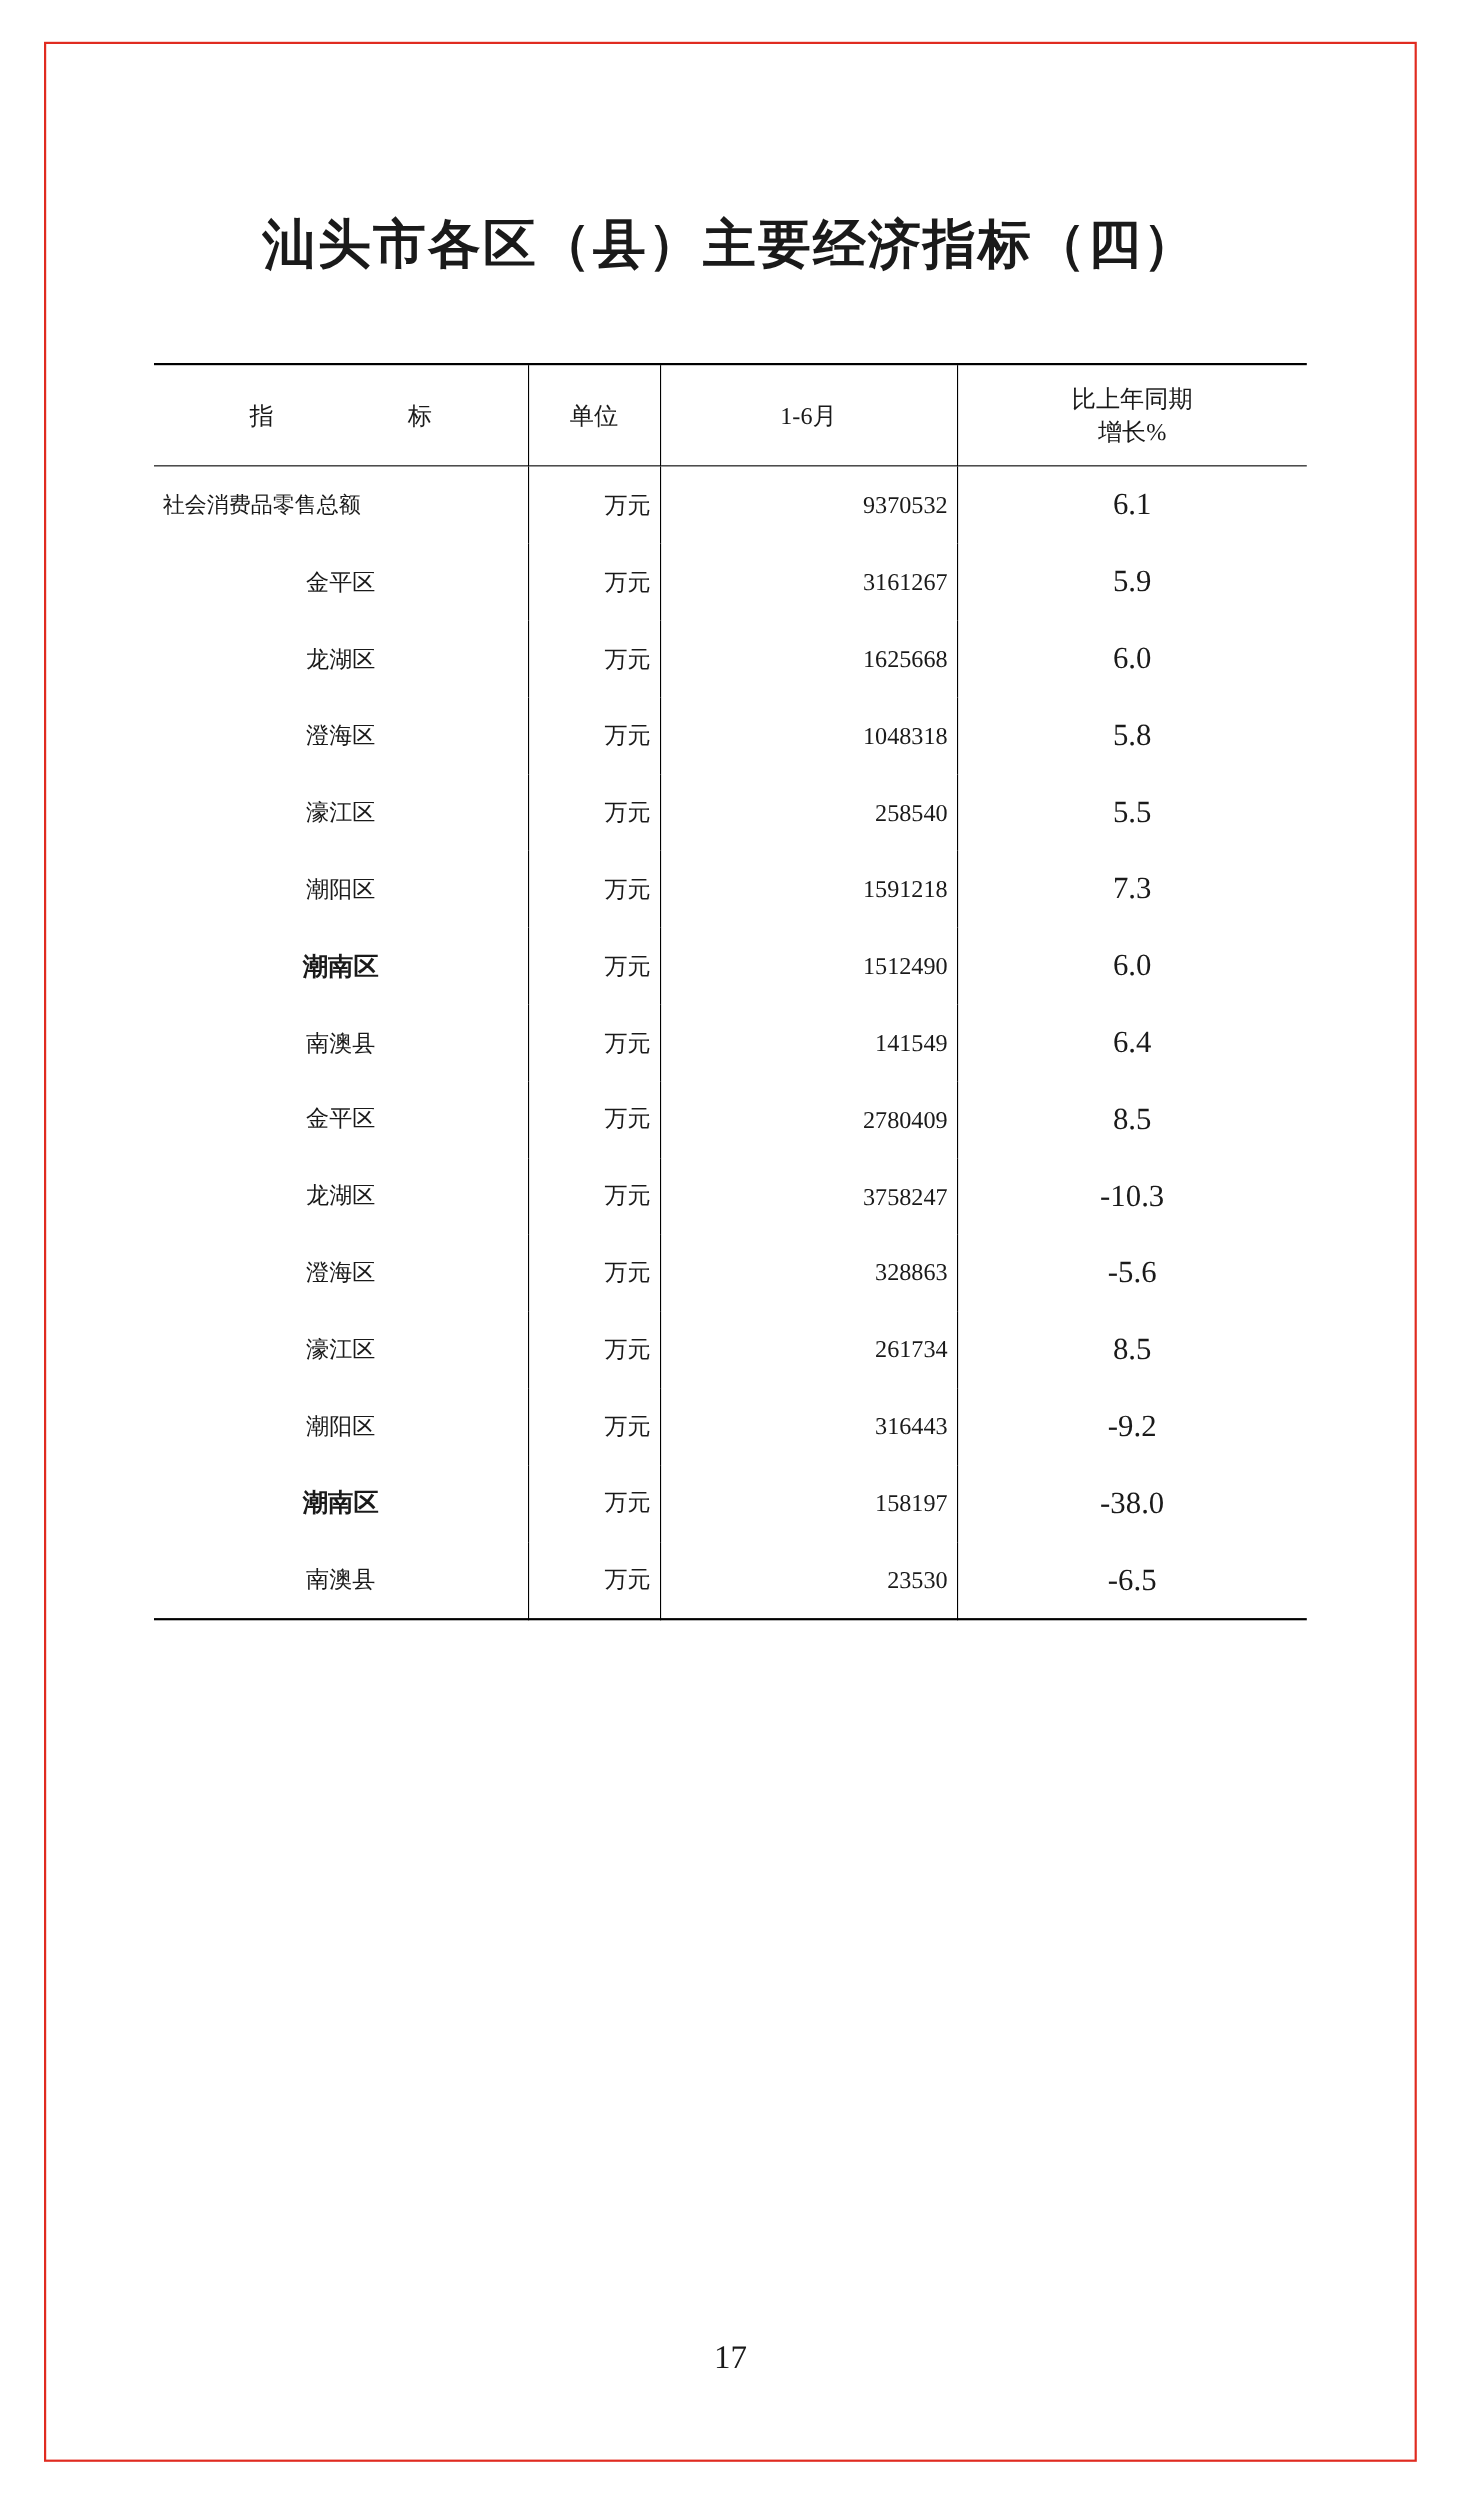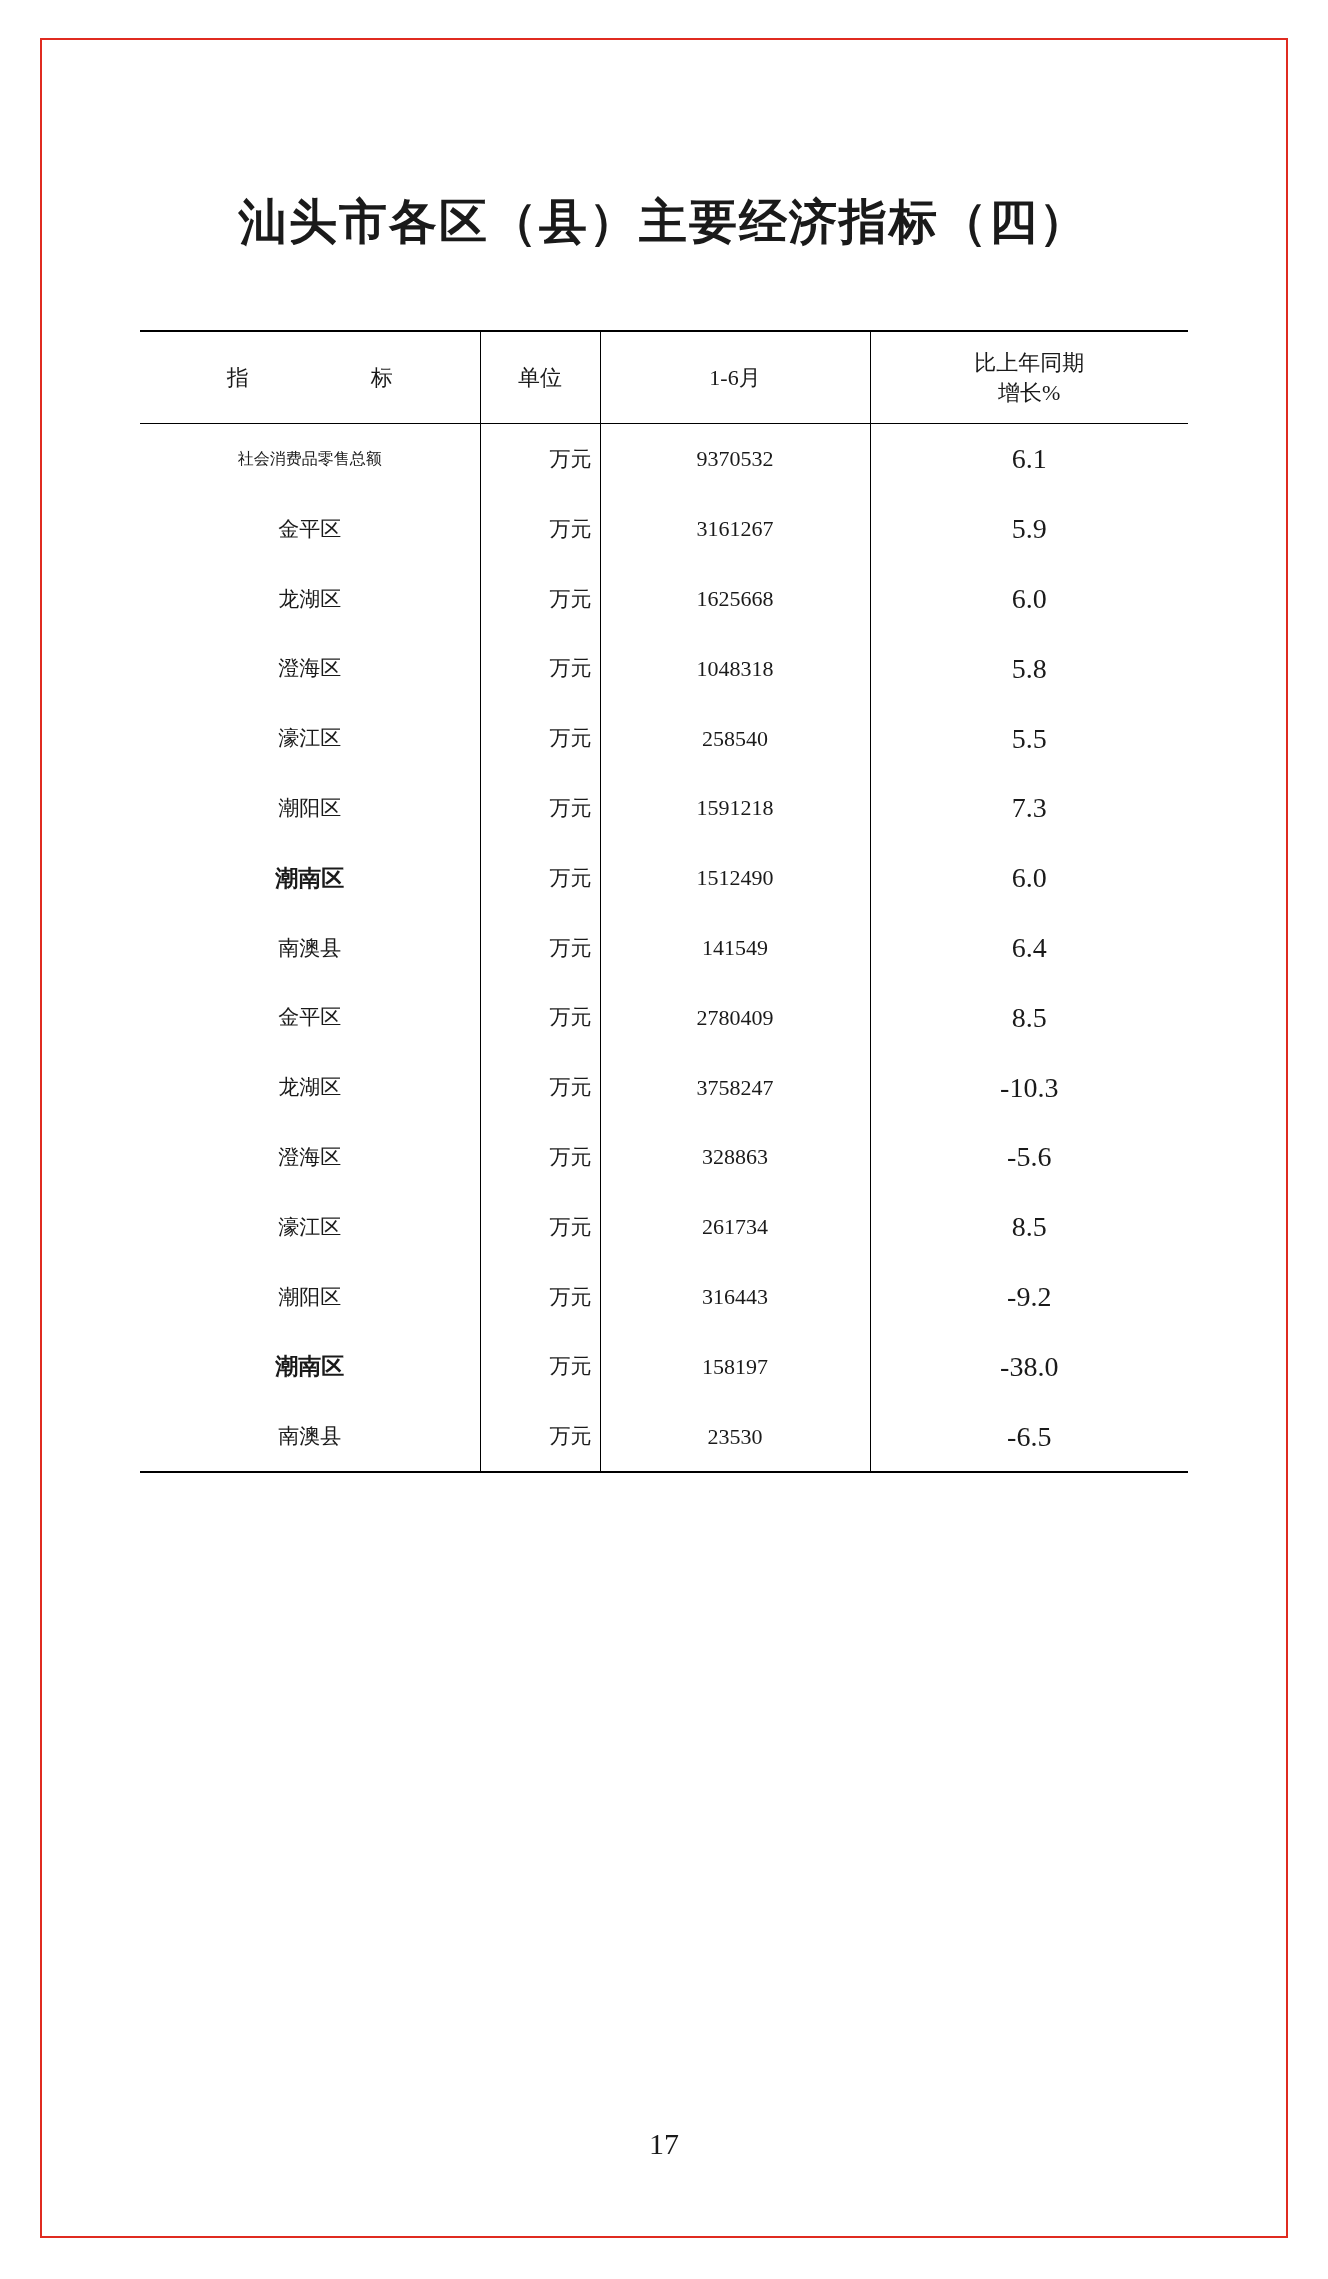--- a/index.html
+++ b/index.html
@@ -74,37 +74,36 @@
     vertical-align: middle;
     border-left: 1px solid #000;
     height: 36px;
     line-height: 1.35;
   }
   table.data-table tbody td:first-child { border-left: none; }
   table.data-table tbody tr:last-child {
     border-bottom: 2.5px solid #000;
   }
   .cell-ind-main {
-    text-align: center;
-    font-size: 16px;
+    font-size: 20px;
   }
   .cell-ind-sub {
     text-align: center;
     font-size: 21px;
   }
   .cell-ind-sub.bold {
     font-weight: bold;
     font-size: 23px;
   }
   .cell-unit {
     text-align: right;
     font-size: 21px;
   }
   .cell-val {
-    text-align: center;
+    text-align: right;
     font-size: 22px;
   }
   .cell-growth {
     text-align: center;
     font-size: 28px;
   }
   .title-spaced-ind {
     letter-spacing: 14px;
     padding-left: 14px;
   }

